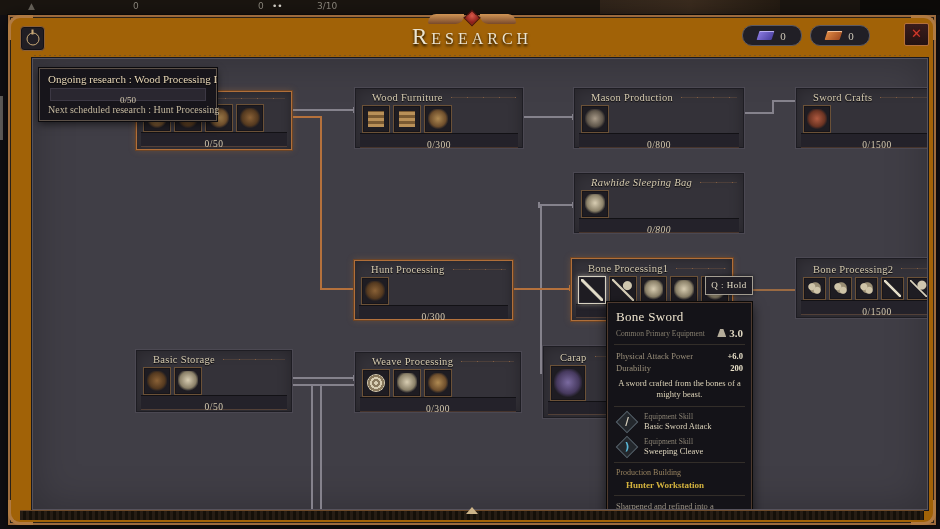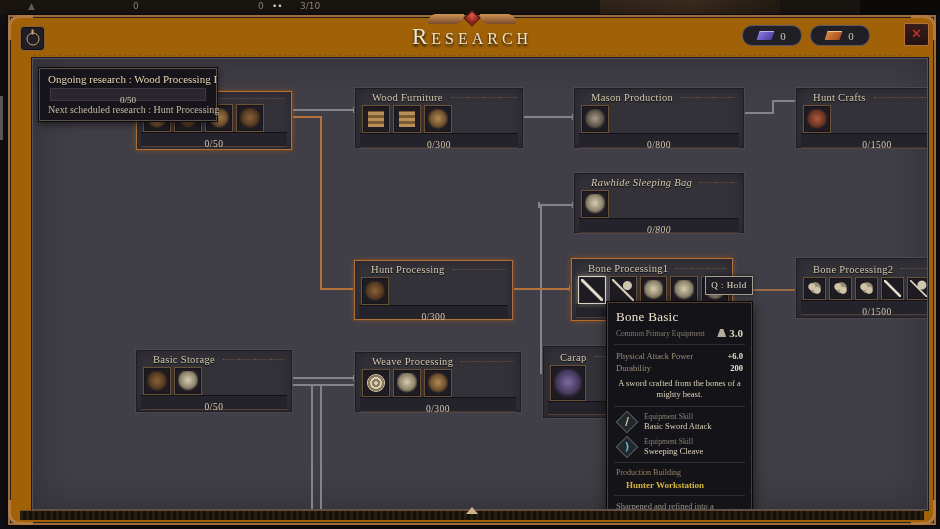--- a/index.html
+++ b/index.html
@@ -146,21 +146,21 @@
 </head>
 <body>
 
 <div id="screen">
 
   <div class="hud">
     <span style="left:28px;color:#6a655c;">▲</span>
     <span style="left:133px;">0</span>
     <span style="left:258px;">0</span>
     <span class="dots" style="left:272px;">••</span>
-    <span style="left:300px;">3/10</span>
+    <span style="left:317px;">3/10</span>
     <div class="world" style="left:600px;width:180px;"></div>
     <div class="world" style="left:860px;width:80px;background:#0d0b09;"></div>
   </div>
   <div class="edge-sliver"></div>
 
   <div class="win">
     <div class="corner c-tl"></div>
     <div class="corner c-tr"></div>
     <div class="corner c-bl"></div>
     <div class="corner c-br"></div>
@@ -251,21 +251,21 @@
             <span class="n-rule"></span>
           </div>
         <div class="n-icons">
             <span class="icn a-stone"></span>
           </div>
         <div class="n-bar"><span>0/800</span></div>
       </div>
 
       <div class="node" style="left:763px;top:29px;width:160px;height:58px;">
         <div class="n-head">
-            <span class="n-title">Hunt Crafts</span>
+            <span class="n-title">Sword Crafts</span>
             <span class="n-rule"></span>
           </div>
         <div class="n-icons">
             <span class="icn a-red"></span>
           </div>
         <div class="n-bar"><span>0/1500</span></div>
       </div>
 
       <div class="node" style="left:541px;top:114px;width:168px;height:58px;font-style:italic;">
         <div class="n-head">
@@ -357,21 +357,21 @@
 
       <div class="qhold" style="left:672px;top:217px;width:46px;height:17px;">Q : Hold</div>
 
       <div class="ongoing" style="left:6px;top:9px;width:160px;">
         <div class="t">Ongoing research : Wood Processing I</div>
         <div class="bar"><span>0/50</span></div>
         <div class="n">Next scheduled research : Hunt Processing</div>
       </div>
 
       <div class="tip" style="left:574px;top:243px;">
-        <div class="name">Bone Basic</div>
+        <div class="name">Bone Sword</div>
         <div class="rarerow">
           <span class="rare">Common Primary Equipment</span>
           <span class="wt">
             <span class="wt-icon"></span>
             <span class="wt-val">3.0</span>
           </span>
         </div>
         <div class="div"></div>
         <div class="stat">
           <span class="l">Physical Attack Power</span>

